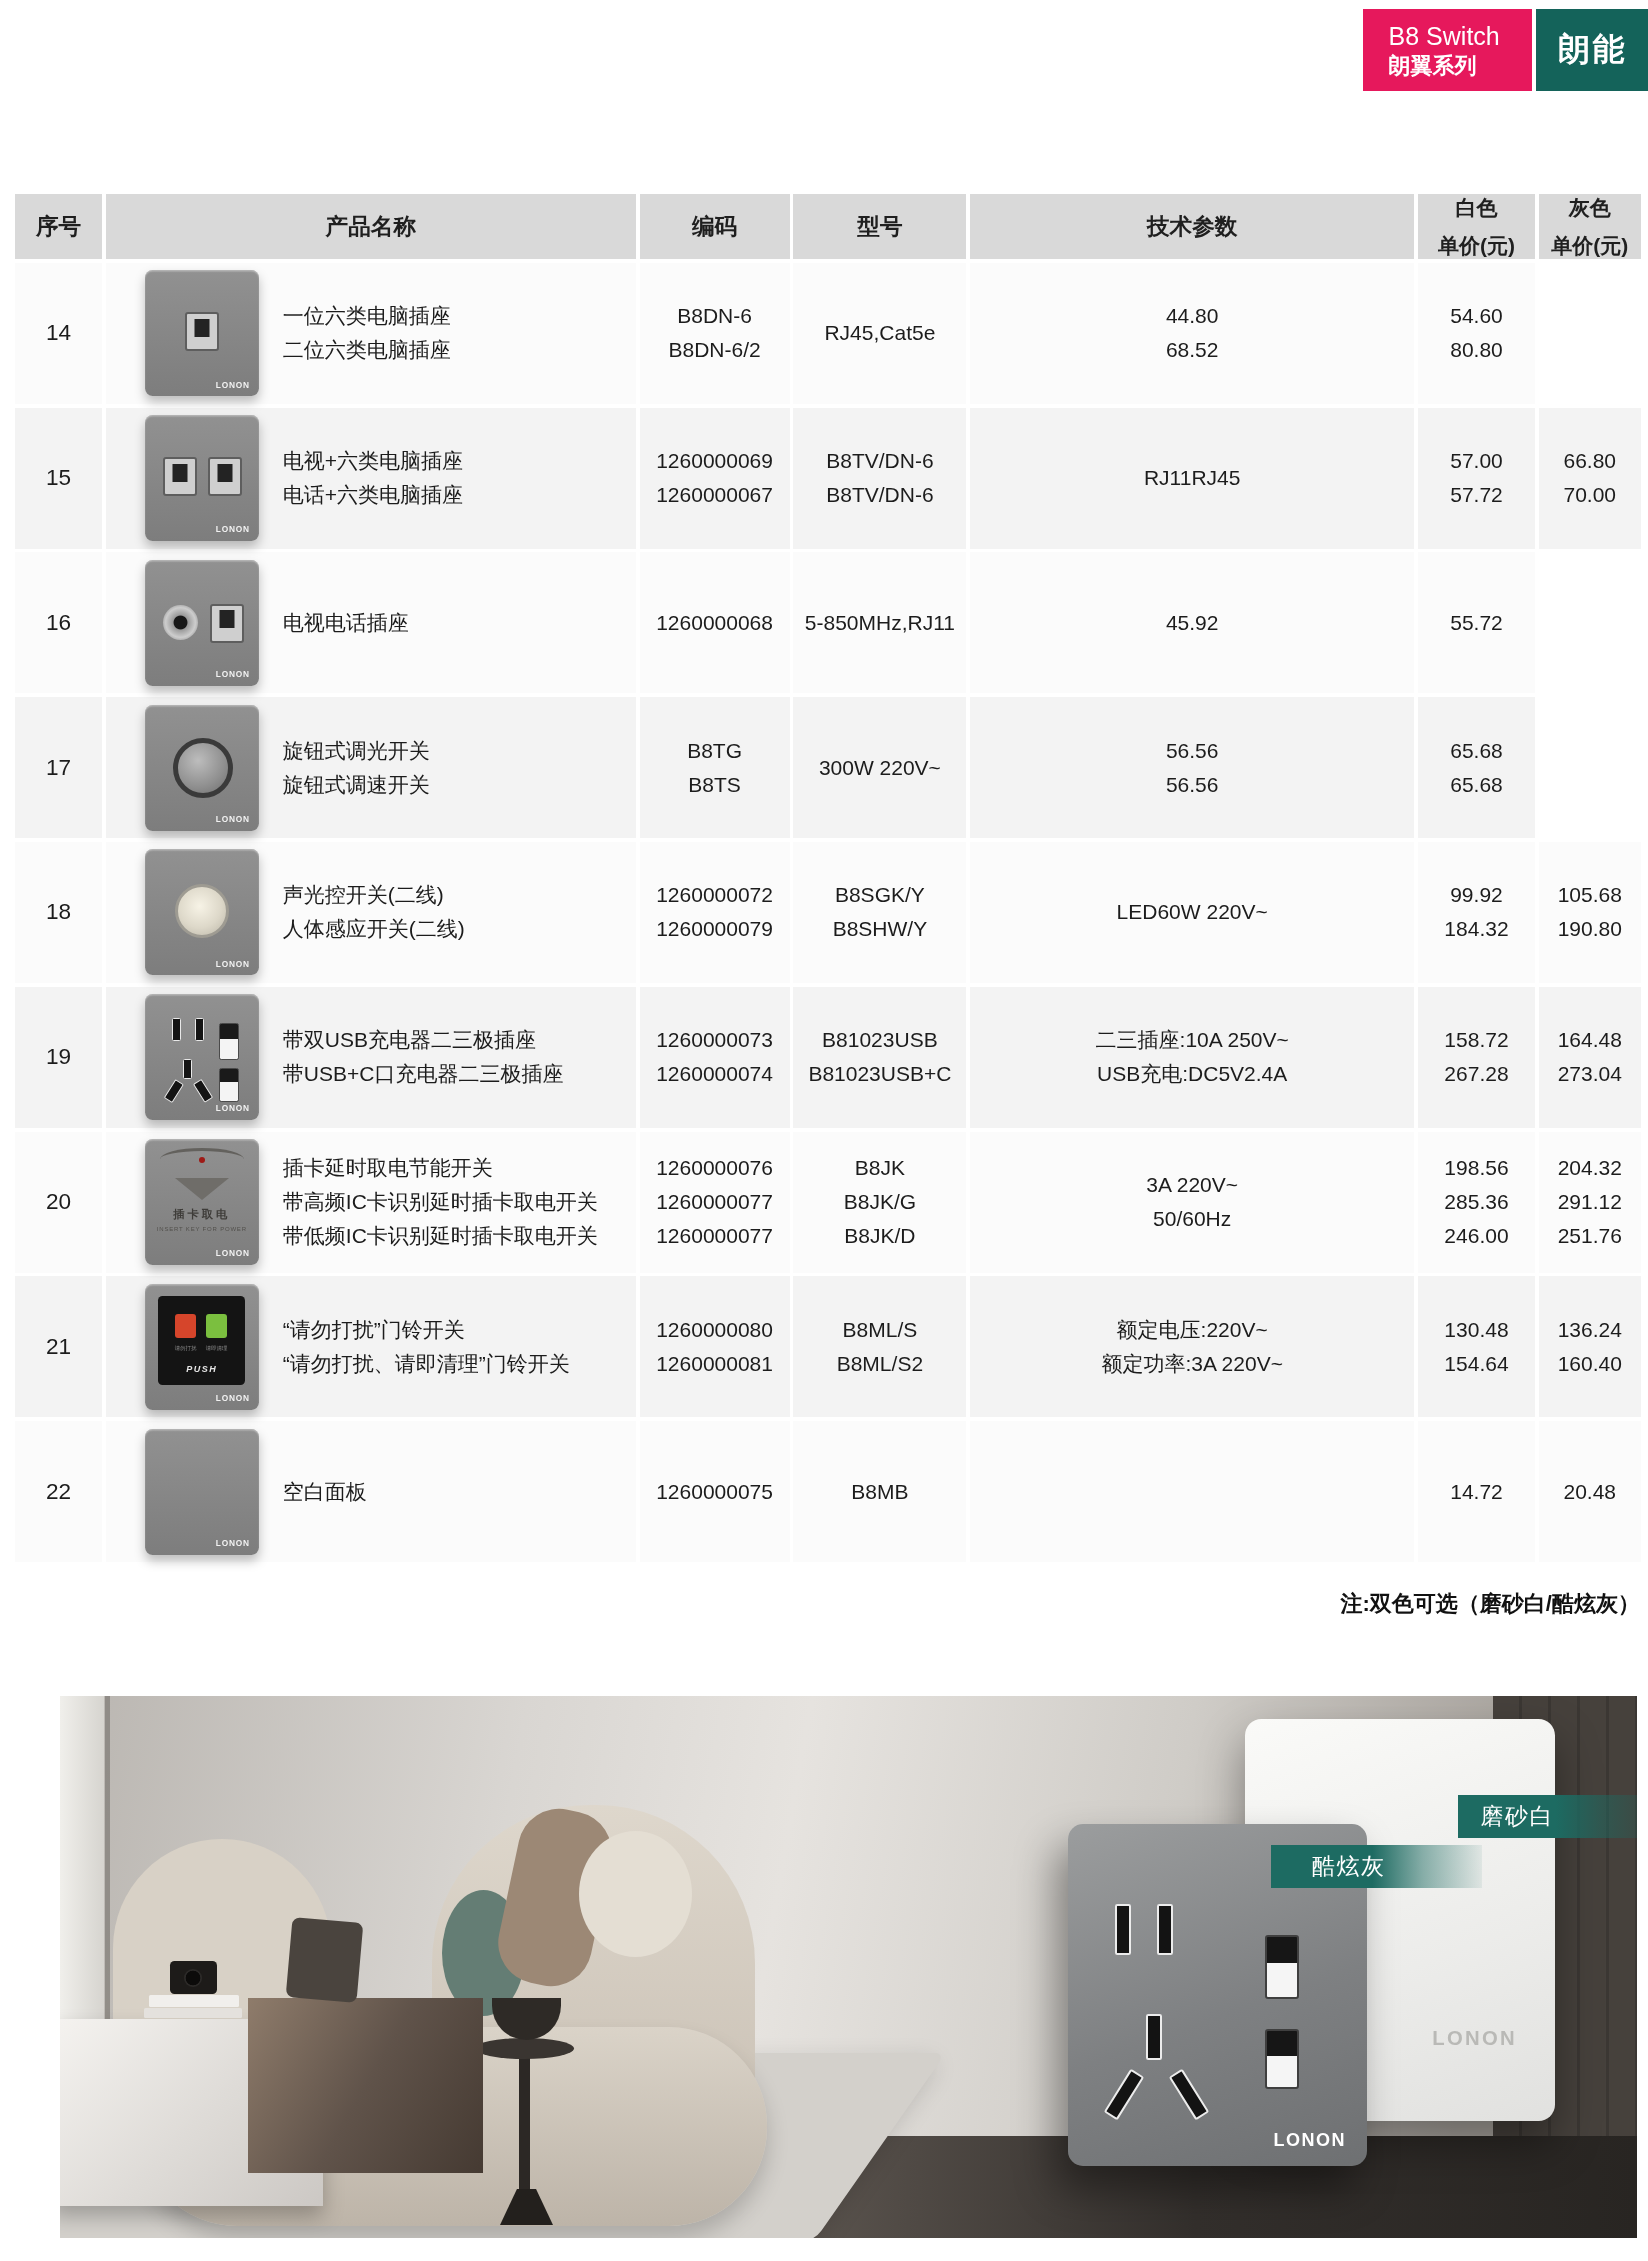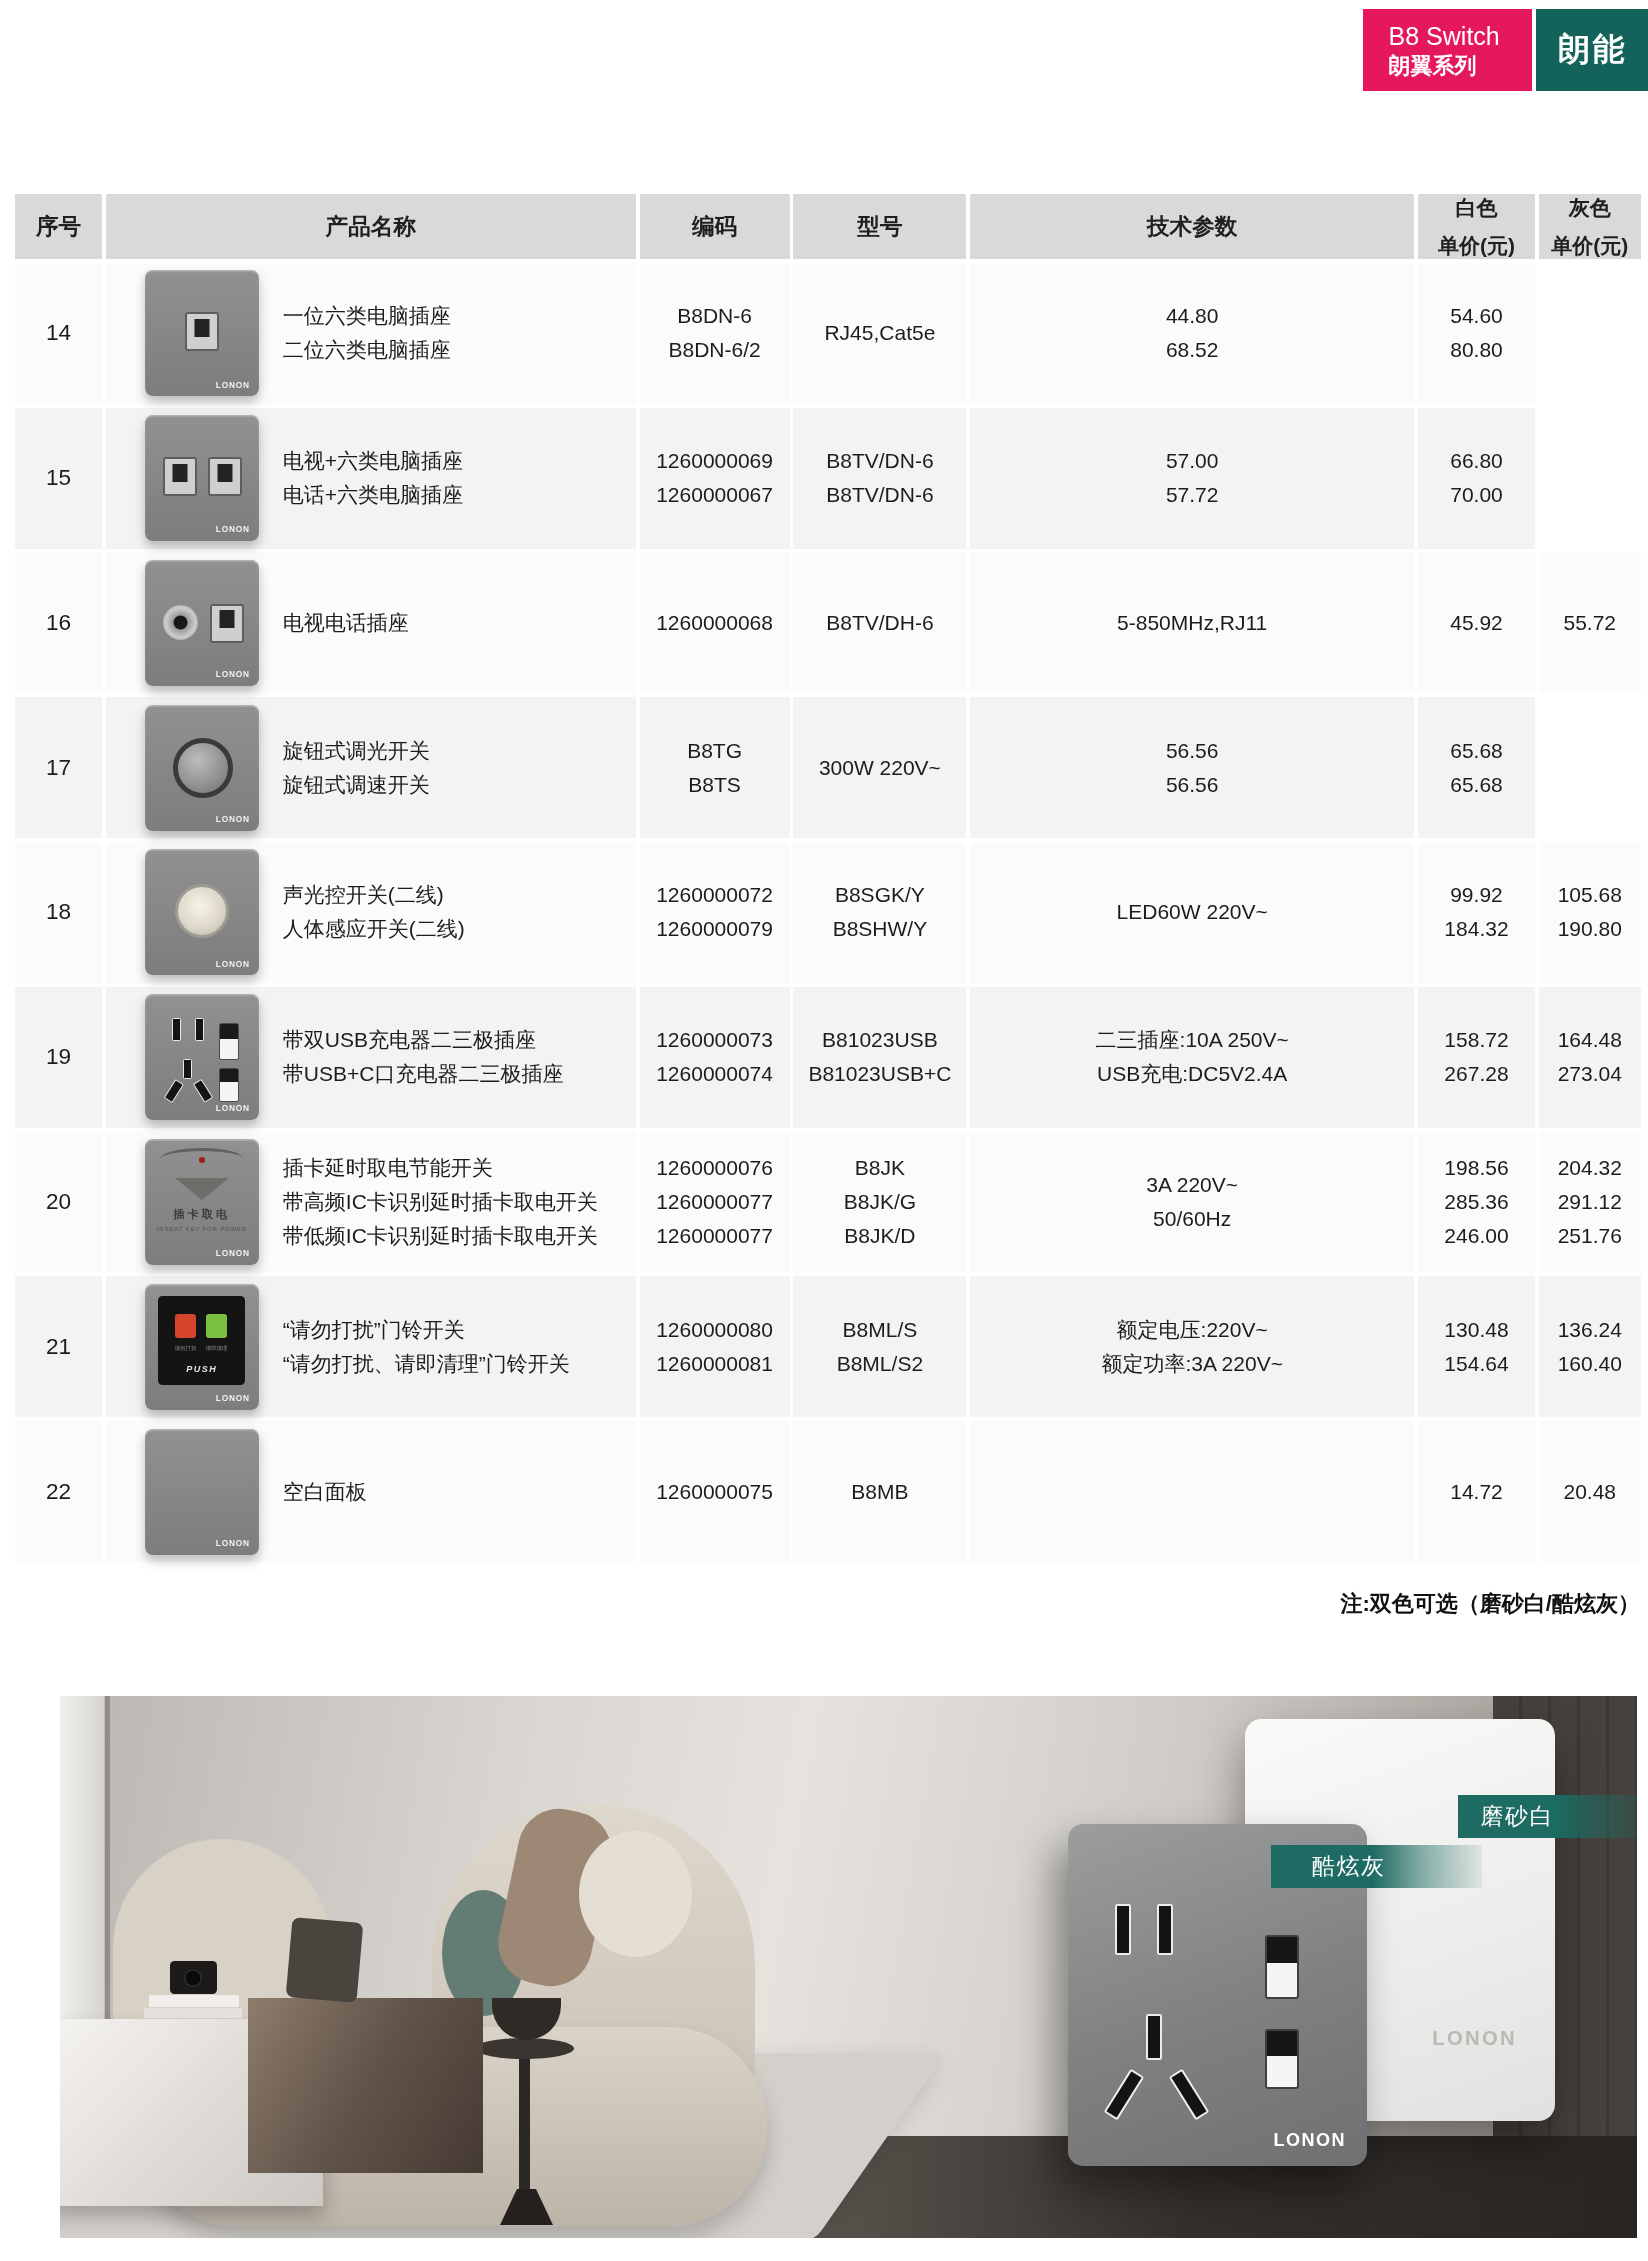--- a/index.html
+++ b/index.html
@@ -231,20 +231,25 @@
             </div>
           </div>
           <div class="cell">
             <div class="lines">
               <div class="line">B8TV/DN-6</div>
               <div class="line">B8TV/DN-6</div>
             </div>
           </div>
           <div class="cell">
             <div class="lines">
+              <div class="line">RJ11RJ45</div>
+            </div>
+          </div>
+          <div class="cell">
+            <div class="lines">
               <div class="line">57.00</div>
               <div class="line">57.72</div>
             </div>
           </div>
           <div class="cell">
             <div class="lines">
               <div class="line">66.80</div>
               <div class="line">70.00</div>
             </div>
           </div>
@@ -259,25 +264,20 @@
               <div class="jack" style="left:65px;top:44px;"></div>
               <div class="mini-logo">LONON</div>
             </div>
             <div class="lines left">
               <div class="line">电视电话插座</div>
             </div>
           </div>
           <div class="cell">
             <div class="lines">
               <div class="line">1260000068</div>
-            </div>
-          </div>
-          <div class="cell">
-            <div class="lines">
-              <div class="line">B8TV/DH-6</div>
             </div>
           </div>
           <div class="cell">
             <div class="lines">
               <div class="line">5-850MHz,RJ11</div>
             </div>
           </div>
           <div class="cell">
             <div class="lines">
               <div class="line">45.92</div>

